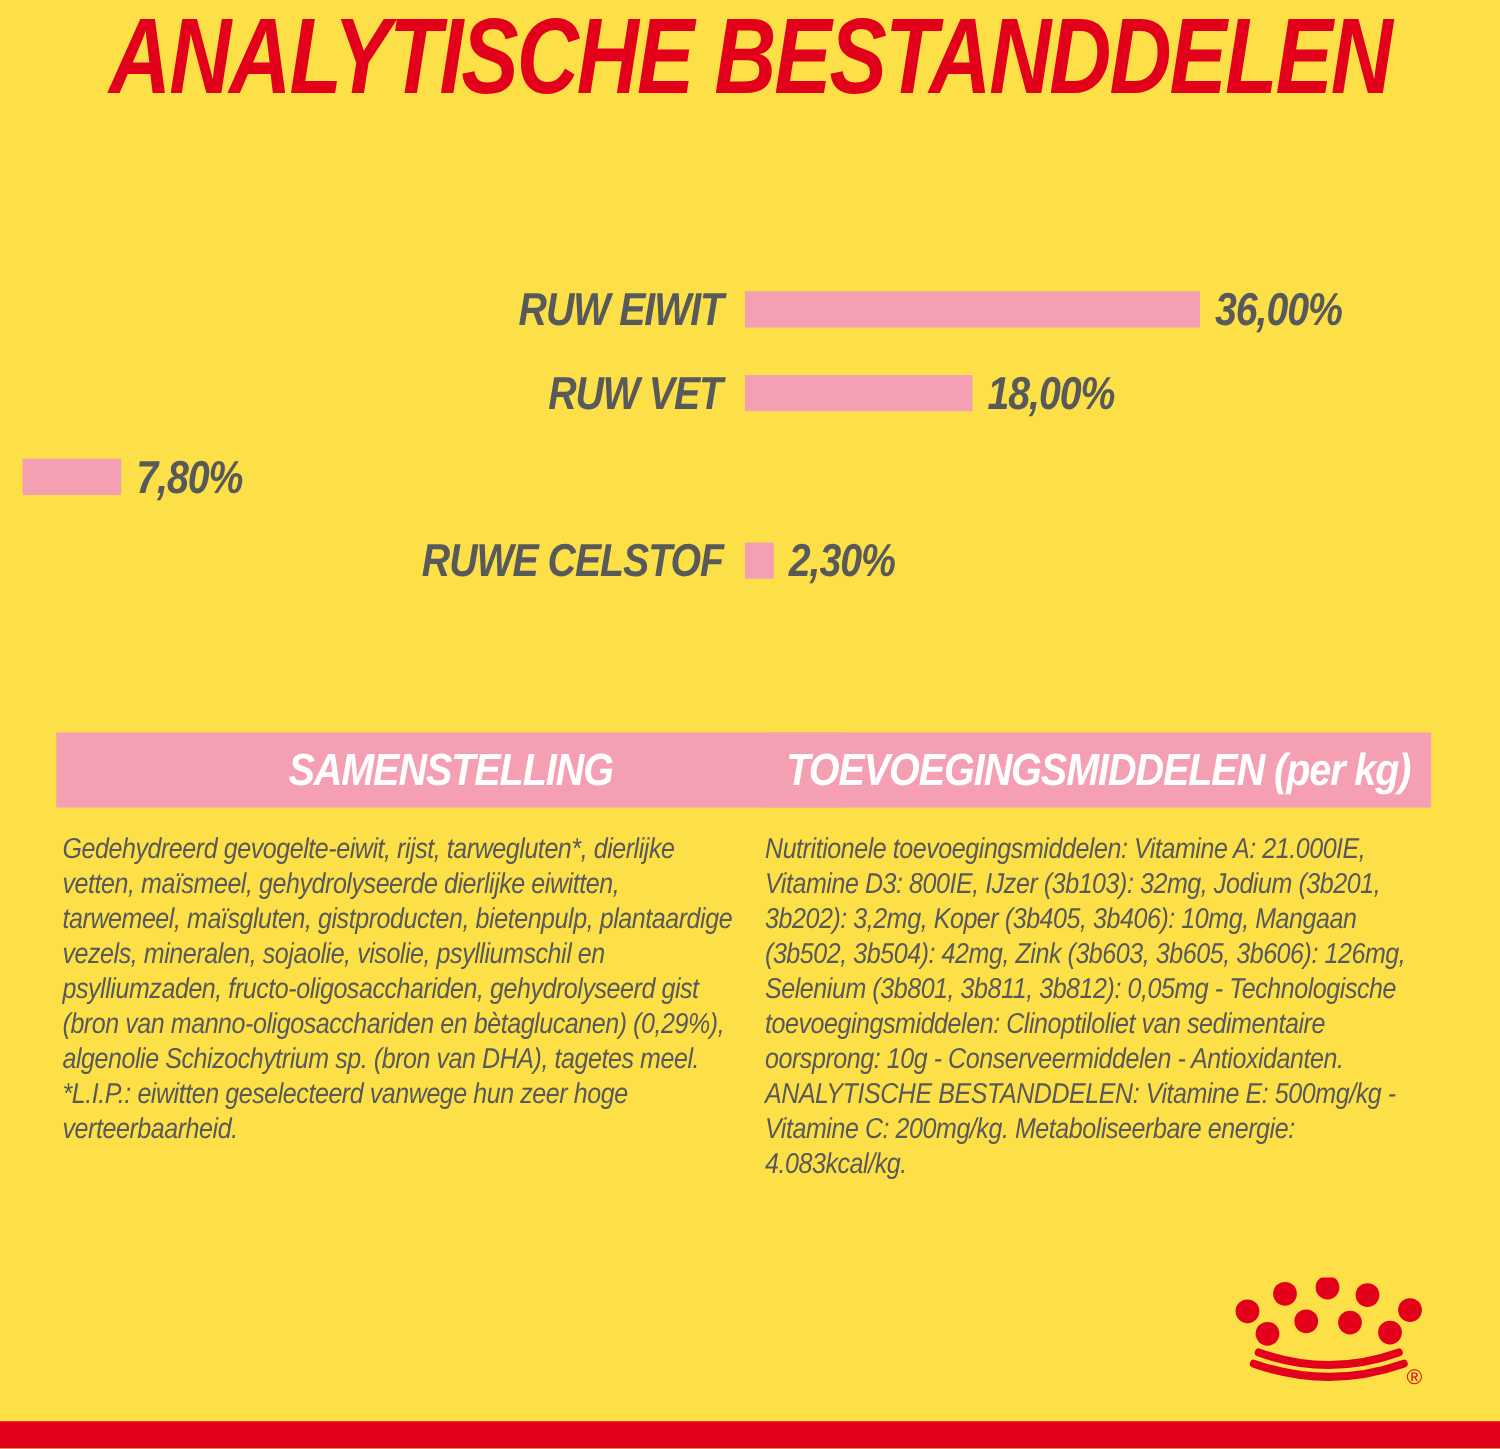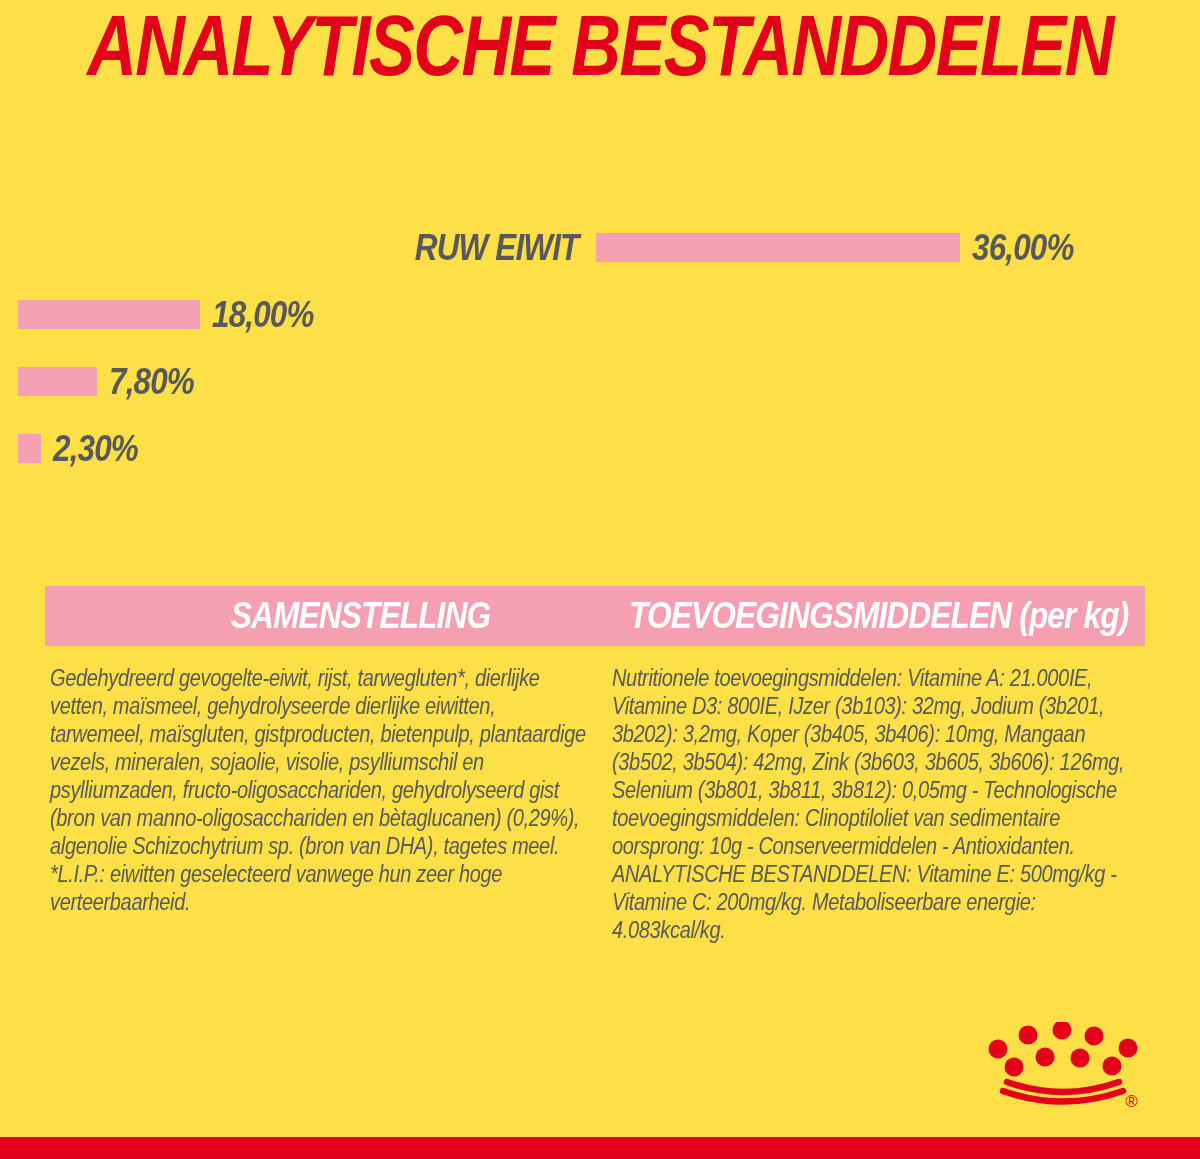--- a/index.html
+++ b/index.html
@@ -68,28 +68,30 @@
     <div class="title">ANALYTISCHE BESTANDDELEN</div>
   </div>
 
   <div class="chart" id="chart">
       <div class="chart-row">
         <div class="bar-label-cell"><span class="bar-label">RUW EIWIT</span></div>
         <div class="bar" style="width: 364px; background: rgb(244, 160, 178);"></div>
         <span class="bar-value">36,00%</span>
       </div>
       <div class="chart-row">
+        <div class="bar-label-cell"><span class="bar-label">RUW VET</span></div>
         <div class="bar" style="width: 182px; background: rgb(244, 160, 178);"></div>
         <span class="bar-value">18,00%</span>
       </div>
       <div class="chart-row">
         <div class="bar" style="width: 79px; background: rgb(244, 160, 178);"></div>
         <span class="bar-value">7,80%</span>
       </div>
       <div class="chart-row">
+        <div class="bar-label-cell"><span class="bar-label">RUWE CELSTOF</span></div>
         <div class="bar" style="width: 23px; background: rgb(244, 160, 178);"></div>
         <span class="bar-value">2,30%</span>
       </div>
     </div>
 
   <div class="section-header hdr-left">
     <span class="hdr-text">SAMENSTELLING</span>
   </div>
   <div class="section-header hdr-right">
     <span class="hdr-text">TOEVOEGINGSMIDDELEN (per kg)</span>

